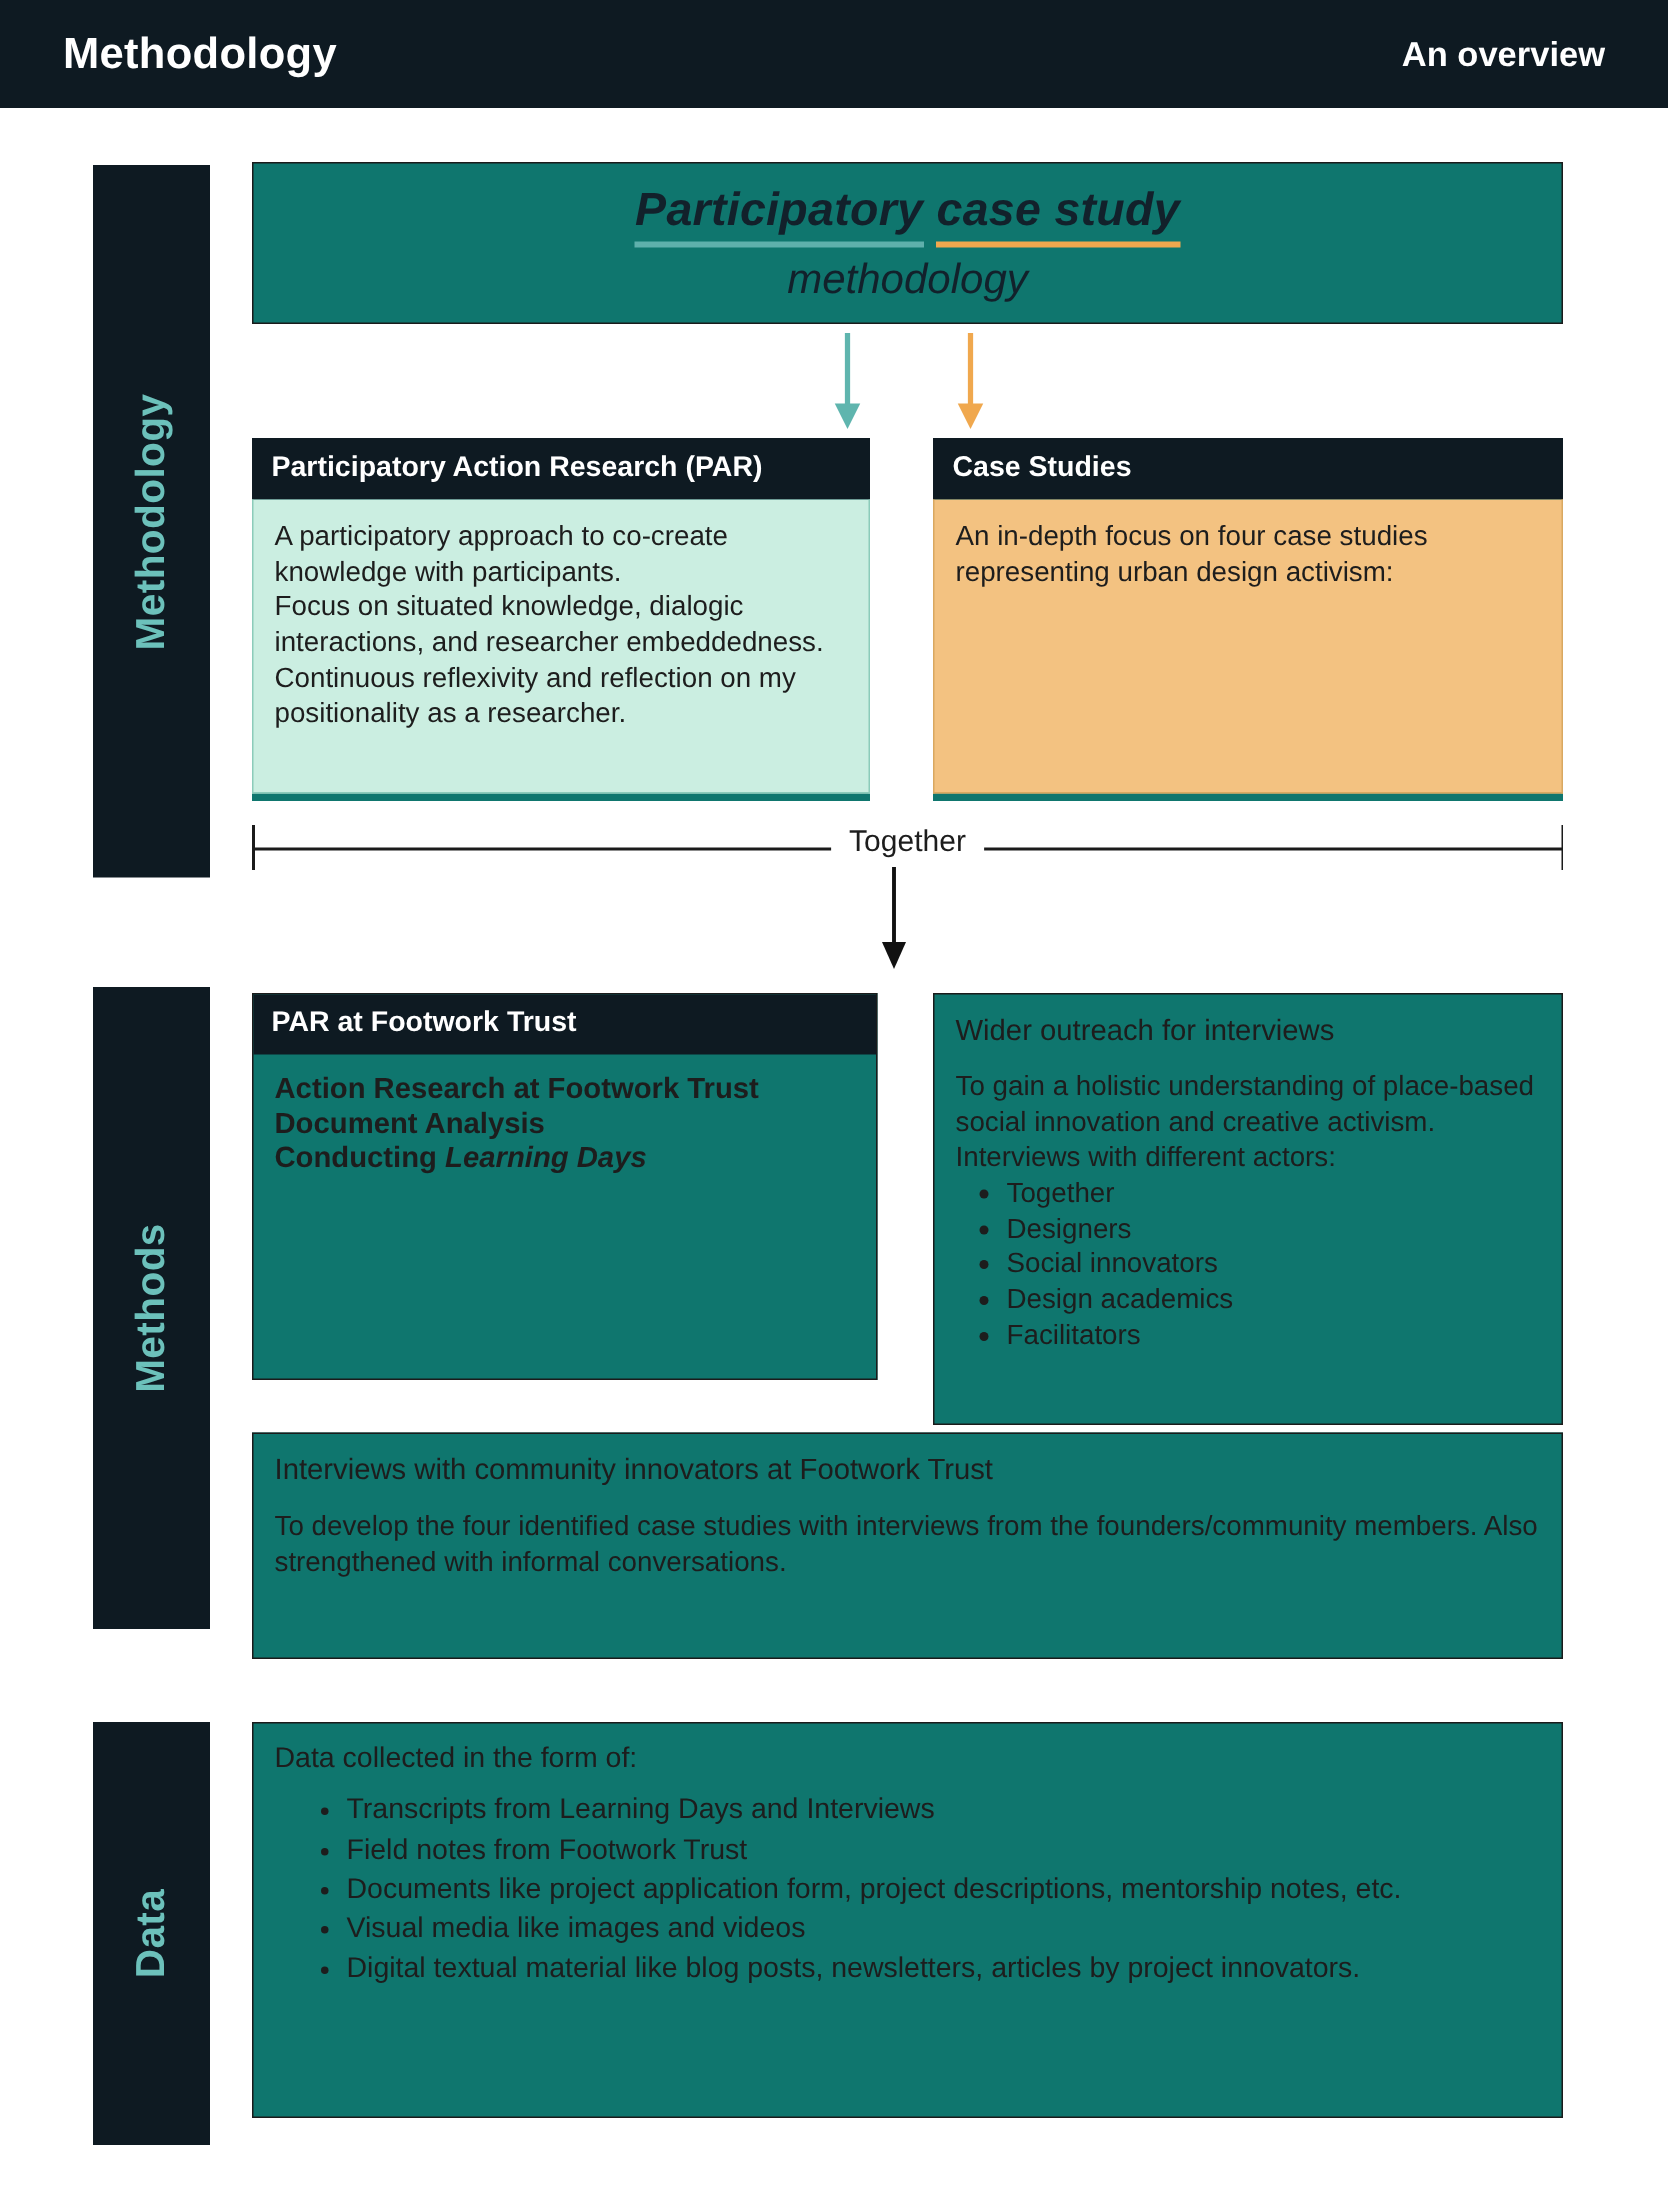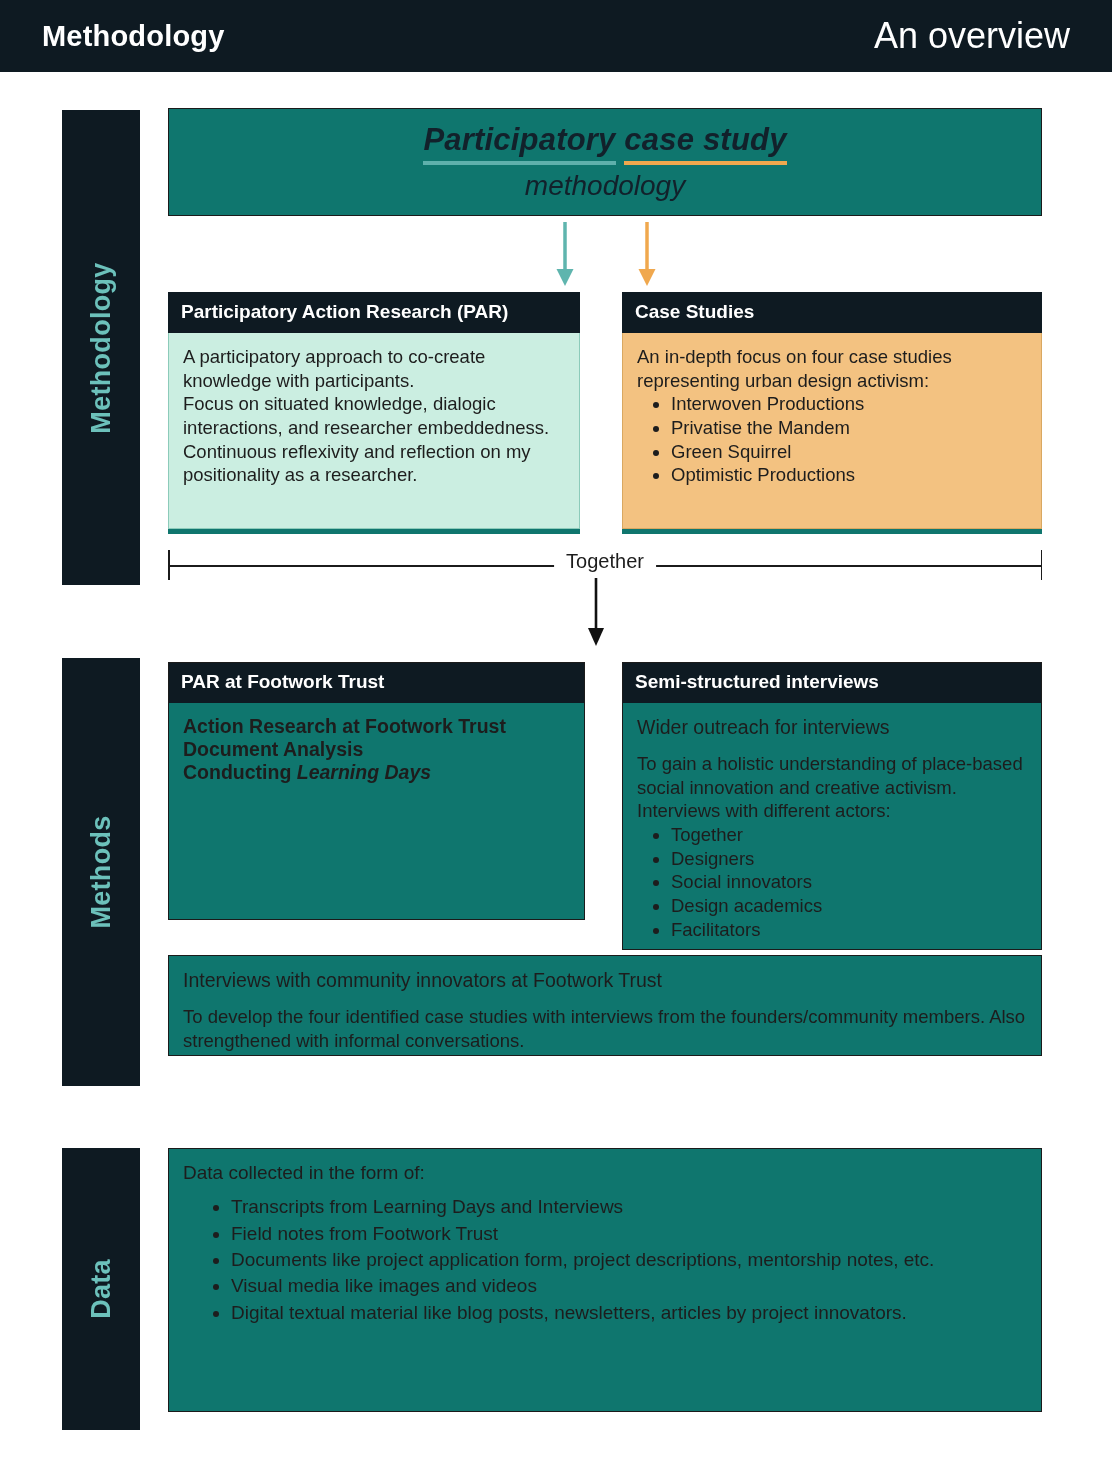--- a/index.html
+++ b/index.html
@@ -26,22 +26,22 @@
     padding: 0 42px;
   }
   .header-title {
     color: #ffffff;
     font-size: 29px;
     font-weight: bold;
     letter-spacing: .2px;
   }
   .header-sub {
     color: #ffffff;
-    font-size: 36px;
-    font-weight: 400;
+    font-size: 23px;
+    font-weight: 700;
   }
 
   
   .band {
     position: absolute;
     left: 62px;
     width: 78px;
     background: #0e1a22;
   }
   .band-label {
@@ -203,21 +203,21 @@
     width: 420px; height: 288px;
   }
   .sub-head {
     font-weight: normal;
     font-size: 19.5px;
     margin-bottom: 12px;
   }
 
   #box-community {
     left: 168px; top: 955px;
-    width: 874px; height: 101px;
+    width: 874px; height: 151px;
   }
 
   
   #box-data {
     left: 168px; top: 1148px;
     width: 874px; height: 264px;
   }
   #box-data .box-body { font-size: 19px; }
   #box-data ul { margin-top: 10px; padding-left: 48px; }
   #box-data li { margin-bottom: 2px; }
@@ -266,26 +266,20 @@
     <p style="white-space: pre-line;">A participatory approach to co-create knowledge with participants.
 Focus on situated knowledge, dialogic interactions, and researcher embeddedness.
 Continuous reflexivity and reflection on my positionality as a researcher.</p>
   </div>
 </div>
 
 <div class="box" id="box-case">
   <div class="box-header">Case Studies</div>
   <div class="box-body">
     <p>An in-depth focus on four case studies representing urban design activism:</p>
-    <ul>
-      <li>Interwoven Productions</li>
-      <li>Privatise the Mandem</li>
-      <li>Green Squirrel</li>
-      <li>Optimistic Productions</li>
-    </ul>
   </div>
 </div>
 
 <div id="together-wrap">
   <div class="bracket-line"></div>
   <div class="bracket-tick left"></div>
   <div class="bracket-tick right"></div>
   <div class="together-label">Together</div>
 </div>
 
@@ -301,21 +295,20 @@
   <div class="box-body">
     <div class="strong-block">
       <div>Action Research at Footwork Trust</div>
       <div>Document Analysis</div>
       <div><span>Conducting </span><span class="ital">Learning Days</span></div>
     </div>
   </div>
 </div>
 
 <div class="box" id="box-interviews">
-  <div class="box-header">Semi-structured interviews</div>
   <div class="box-body">
     <div class="sub-head">Wider outreach for interviews</div>
     <p>To gain a holistic understanding of place-based social innovation and creative activism. Interviews with different actors:</p>
     <ul>
       <li>Together</li>
       <li>Designers</li>
       <li>Social innovators</li>
       <li>Design academics</li>
       <li>Facilitators</li>
     </ul>

